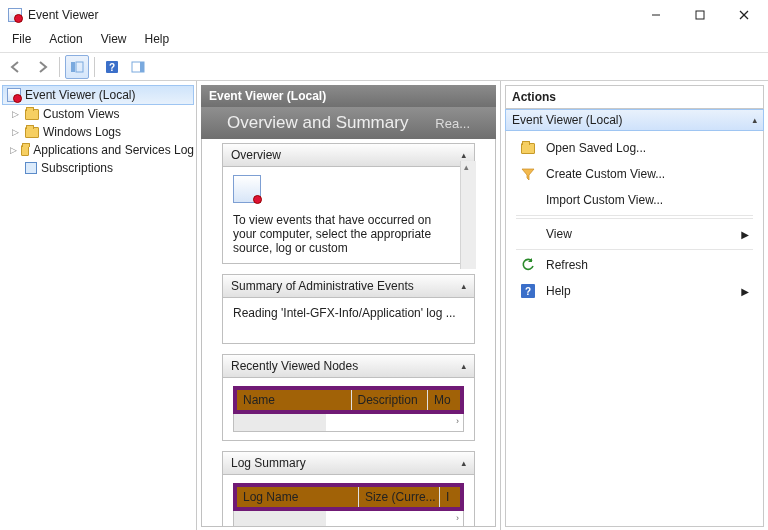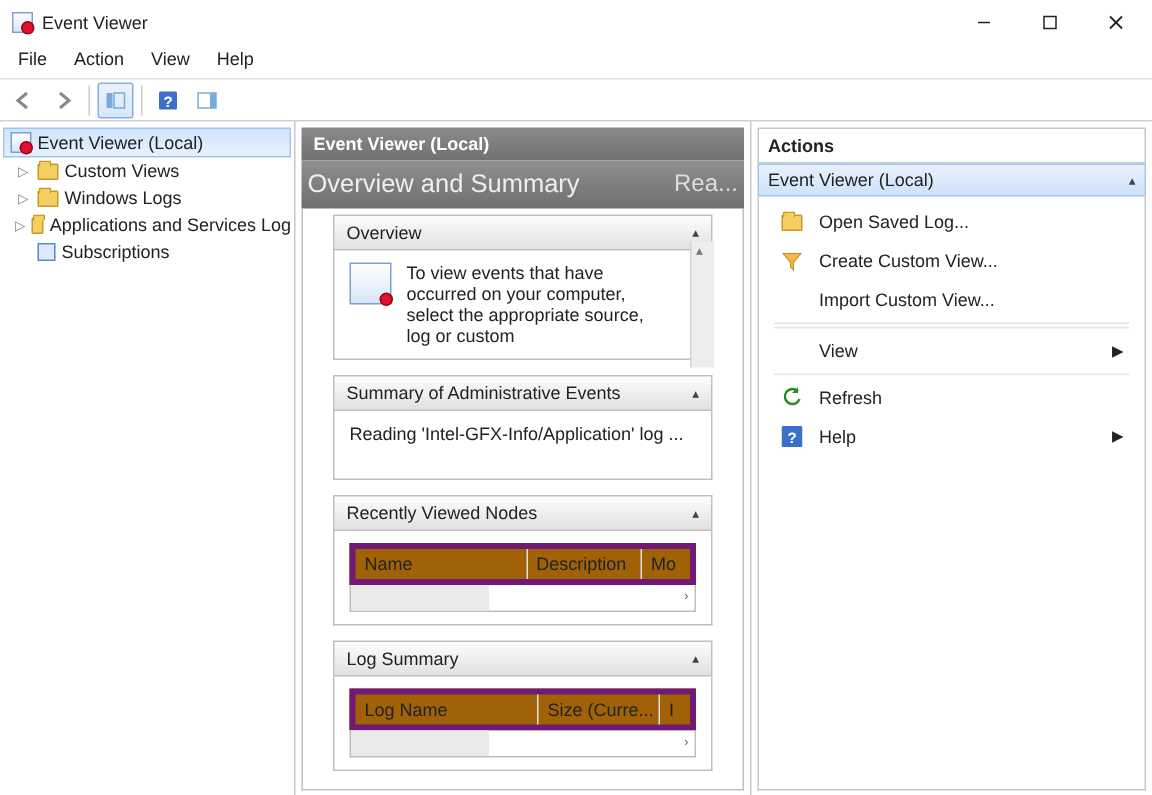--- a/index.html
+++ b/index.html
@@ -20,26 +20,26 @@
   .tbtn.active { border:1px solid #8aaee0; background:linear-gradient(#eaf2fc,#d6e7fb);}
   .vsep { width:1px; height:20px; background:#ccc; margin:0 3px;}
   
   .main { display:flex; height:450px; }
   .tree { width:197px; border-right:1px solid #c8c8c8; padding:4px 2px; }
   .tree-header { background:linear-gradient(#cfe4fb,#e7f1fc); border:1px solid #9ec5f2; padding:2px 4px; display:flex; align-items:center; gap:4px;}
   .tree-item { display:flex; align-items:center; gap:4px; padding:2px 0 2px 8px; white-space:nowrap;}
   .tree-item .caret { width:11px; text-align:center; color:#888; font-size:9px;}
   .center { flex:1; border-right:1px solid #c8c8c8; padding:4px 4px; display:flex; flex-direction:column; min-width:0;}
   .center-header { background:linear-gradient(#8b8b8b,#707070); color:#fff; font-weight:bold; padding:4px 8px;}
-  .center-sub { background:linear-gradient(#8f8f8f,#6f6f6f); color:#eee; font-size:17px; padding:6px 4px; display:flex; align-items:center; justify-content:space-between;}
-  .center-sub .rea { font-size:16px; color:#ddd;}
+  .center-sub { background:linear-gradient(#8f8f8f,#6f6f6f); color:#eee; font-size:17px; padding:6px 26px; display:flex; align-items:center; justify-content:space-between;}
+  .center-sub .rea { font-size:13px; color:#ddd;}
   .center-body { flex:1; overflow:auto; padding:4px 20px; display:flex; flex-direction:column; gap:10px; border:1px solid #c0c0c0; border-top:none;}
   .panel { }
   .panel-head { background:linear-gradient(#fdfdfd,#e1e1e1); border:1px solid #bfbfbf; padding:4px 8px; display:flex; align-items:center; justify-content:space-between; font-size:12px;}
-  .panel-body { border:1px solid #bfbfbf; border-top:none; padding:8px 10px; font-size:12px;}
+  .panel-body { border:1px solid #bfbfbf; border-top:none; padding:8px 10px; font-size:12px;flex-direction:column;}
   .overview-body { display:flex; gap:10px; align-items:flex-start; position:relative;}
   .overview-body .scroll-hint { position:absolute; right:-2px; top:-6px; bottom:-6px; width:16px; background:#ededed; border-left:1px solid #d4d4d4;}
   .overview-body .scroll-hint::before { content:"▴"; position:absolute; top:1px; left:3px; font-size:9px; color:#777;}
   .listhead { display:flex; border:4px solid #701a75; background:#a16207;}
   .listhead .col { padding:3px 6px; border-right:1px solid #e0e0e0; font-size:12px; white-space:nowrap; overflow:hidden;}
   .listbody { border:1px solid #bfbfbf; border-top:none; height:18px; position:relative; background:#fff;}
   .listbody .thumb { position:absolute; left:0; top:0; bottom:0; width:40%; background:#eaeaea;}
   .tri { font-size:9px; color:#444;}
   
   .actions { width:267px; padding:4px 4px; display:flex; flex-direction:column;}

